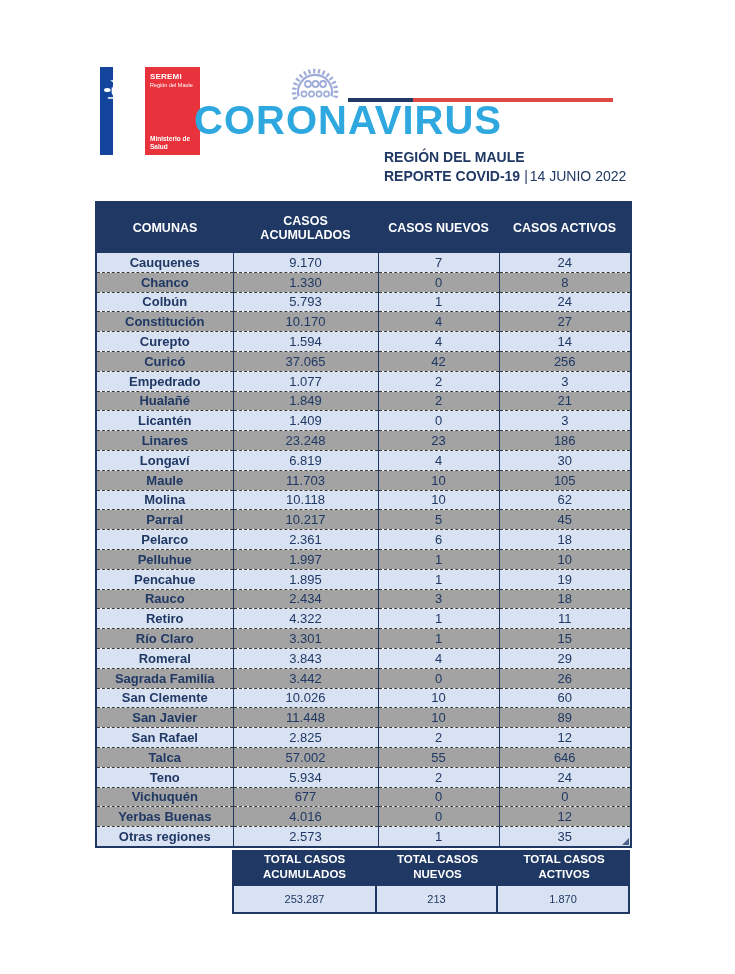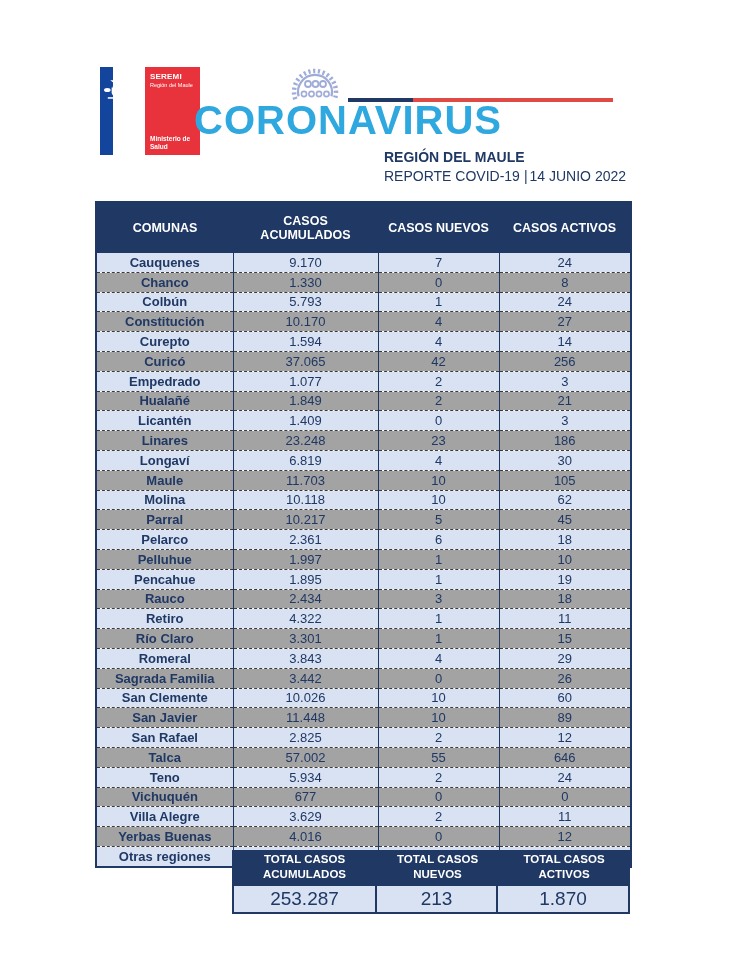--- a/index.html
+++ b/index.html
@@ -23,21 +23,21 @@
   .virus{position:absolute;left:285px;top:66px;z-index:1;}
   .brand{
     position:absolute;left:194px;top:98px;z-index:2;
     font-size:40px;font-weight:800;letter-spacing:1px;color:var(--brand-blue);
   }
   .bicolor-line{position:absolute;left:348px;top:98px;width:265px;height:4px;display:flex;z-index:2;}
   .bicolor-line .seg-navy{width:65px;background:var(--navy);}
   .bicolor-line .seg-red{flex:1;background:var(--line-red);}
   .region-title{position:absolute;left:384px;top:149px;font-size:14px;font-weight:bold;}
   .report-line{position:absolute;left:384px;top:168px;font-size:14px;white-space:nowrap;}
-  .report-title{font-weight:normal;}
+  .report-title{font-weight:bold;}
   .pipe{font-weight:300;margin:0 2px 0 4px;}
   .report-date{font-weight:normal;}
   
   table.cases{
     position:absolute;left:95px;top:201px;width:535px;
     border-collapse:collapse;table-layout:fixed;border:2px solid var(--navy);
   }
   col.c1{width:137px;}col.c2{width:145px;}col.c3{width:121px;}col.c4{width:132px;}
   table.cases th{
     background:var(--navy);color:#fff;font-size:12.5px;font-weight:bold;
@@ -60,21 +60,21 @@
   
   .totals{position:absolute;left:232px;top:850px;width:398px;}
   .totals-head{display:flex;background:var(--navy);color:#fff;}
   .totals-head .cell{
     display:flex;flex-direction:column;justify-content:center;align-items:center;
     height:34px;font-size:11.5px;font-weight:bold;line-height:1.3;
   }
   .totals-values{display:flex;}
   .totals-values .cell{
     background:var(--row-shaded);border:2px solid var(--navy);box-sizing:border-box;
-    height:30px;line-height:26px;text-align:center;font-size:19px;color:var(--navy);
+    height:30px;line-height:26px;text-align:center;font-size:11px;color:var(--navy);
   }
   .totals-values .cell + .cell{border-left:none;}
   .tc1{width:145px;}.tc2{width:121px;}.tc3{width:132px;}
 </style>
 </head>
 <body>
 
 <div class="page">
 
   <div class="logo">
@@ -297,26 +297,20 @@
       <td class="comuna">Teno</td>
       <td>5.934</td>
       <td>2</td>
       <td>24</td>
     </tr>
         <tr class="plain">
       <td class="comuna">Vichuquén</td>
       <td>677</td>
       <td>0</td>
       <td>0</td>
-    </tr>
-        <tr class="shaded">
-      <td class="comuna">Villa Alegre</td>
-      <td>3.629</td>
-      <td>2</td>
-      <td>11</td>
     </tr>
         <tr class="plain">
       <td class="comuna">Yerbas Buenas</td>
       <td>4.016</td>
       <td>0</td>
       <td>12</td>
     </tr>
         <tr class="shaded last-row">
       <td class="comuna">Otras regiones</td>
       <td>2.573</td>

